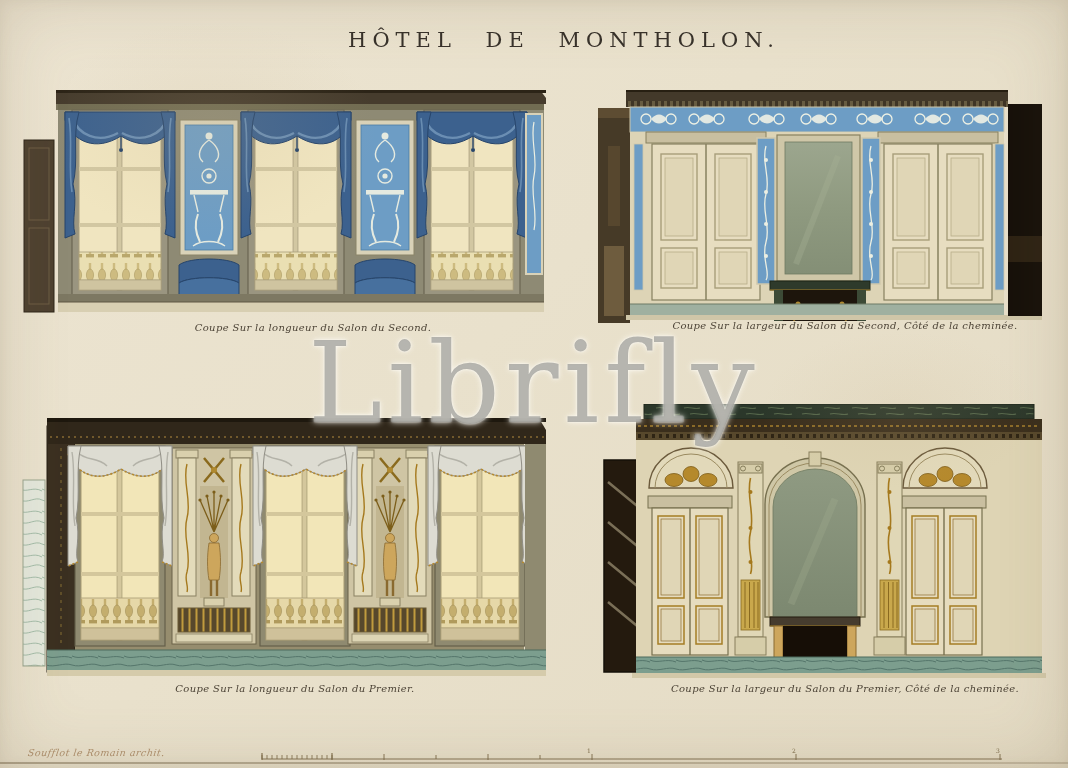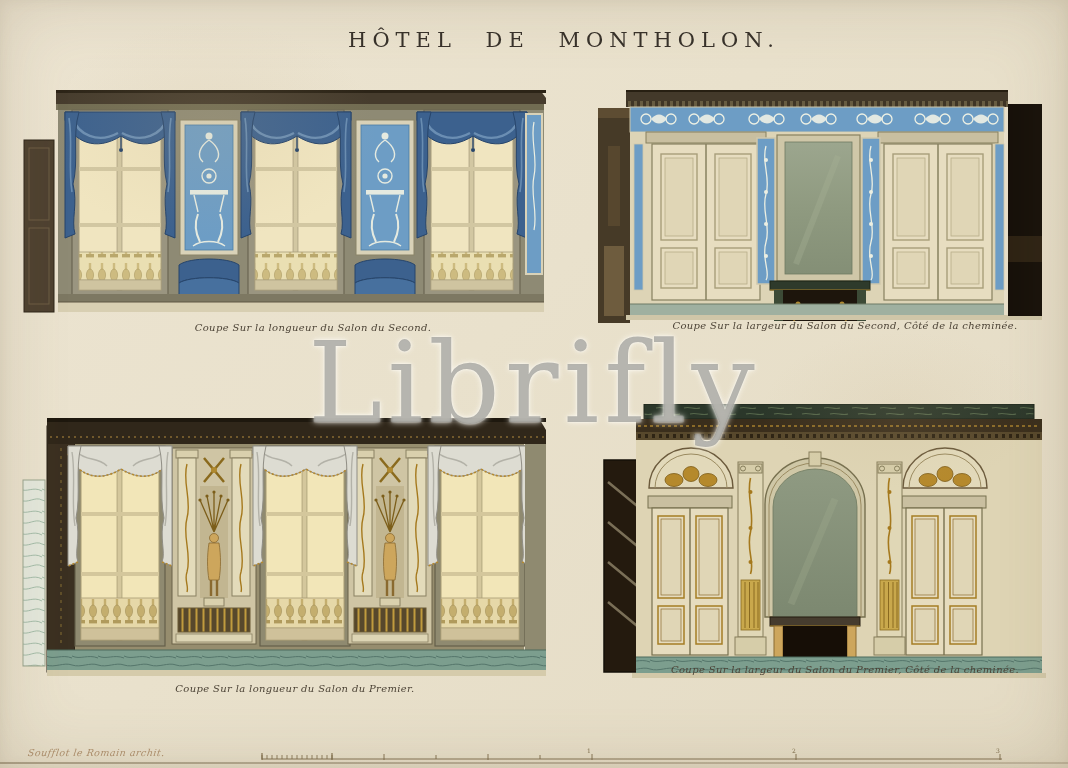--- a/index.html
+++ b/index.html
@@ -7,21 +7,21 @@
     background:linear-gradient(135deg,#ece4d1 0%,#e9e1cc 45%,#e4dbc4 100%);
     font-family:"DejaVu Serif", serif;}
   .panel{position:absolute;display:block;}
   .plate-title{position:absolute;top:28px;left:60px;width:1008px;text-align:center;
     font-size:21px;letter-spacing:6px;word-spacing:16px;color:#37312a;}
   .caption{position:absolute;font-style:italic;font-size:10px;line-height:1.2;
     color:#4c4336;text-align:center;letter-spacing:0.35px;}
   .cap-tl{left:73px;top:322px;width:480px;}
   .cap-tr{left:640px;top:320px;width:410px;}
   .cap-bl{left:60px;top:683px;width:470px;}
-  .cap-br{left:640px;top:664px;width:410px;}
+  .cap-br{left:640px;top:683px;width:410px;}
   .watermark{position:absolute;top:308px;left:0;width:100%;height:150px;line-height:150px;
     text-align:center;font-size:112px;letter-spacing:5px;color:rgba(124,123,119,0.55);
     text-shadow:0 0 6px rgba(252,250,242,0.95),0 0 2px rgba(255,255,255,0.85);
     z-index:50;pointer-events:none;}
   .signature{position:absolute;left:28px;top:747px;font-style:italic;font-size:9.5px;
     color:rgba(139,94,50,0.62);transform:skewX(-8deg);letter-spacing:0.5px;}
   .scale-num{font-family:"DejaVu Serif",serif;font-size:6px;fill:#7b6a48;}
   .sheet-edge{position:absolute;left:0;right:0;top:762px;height:1.5px;
     background:linear-gradient(to right,rgba(130,115,88,0.55),rgba(130,115,88,0.3));z-index:40;}
   .stain{position:absolute;pointer-events:none;z-index:45;}

